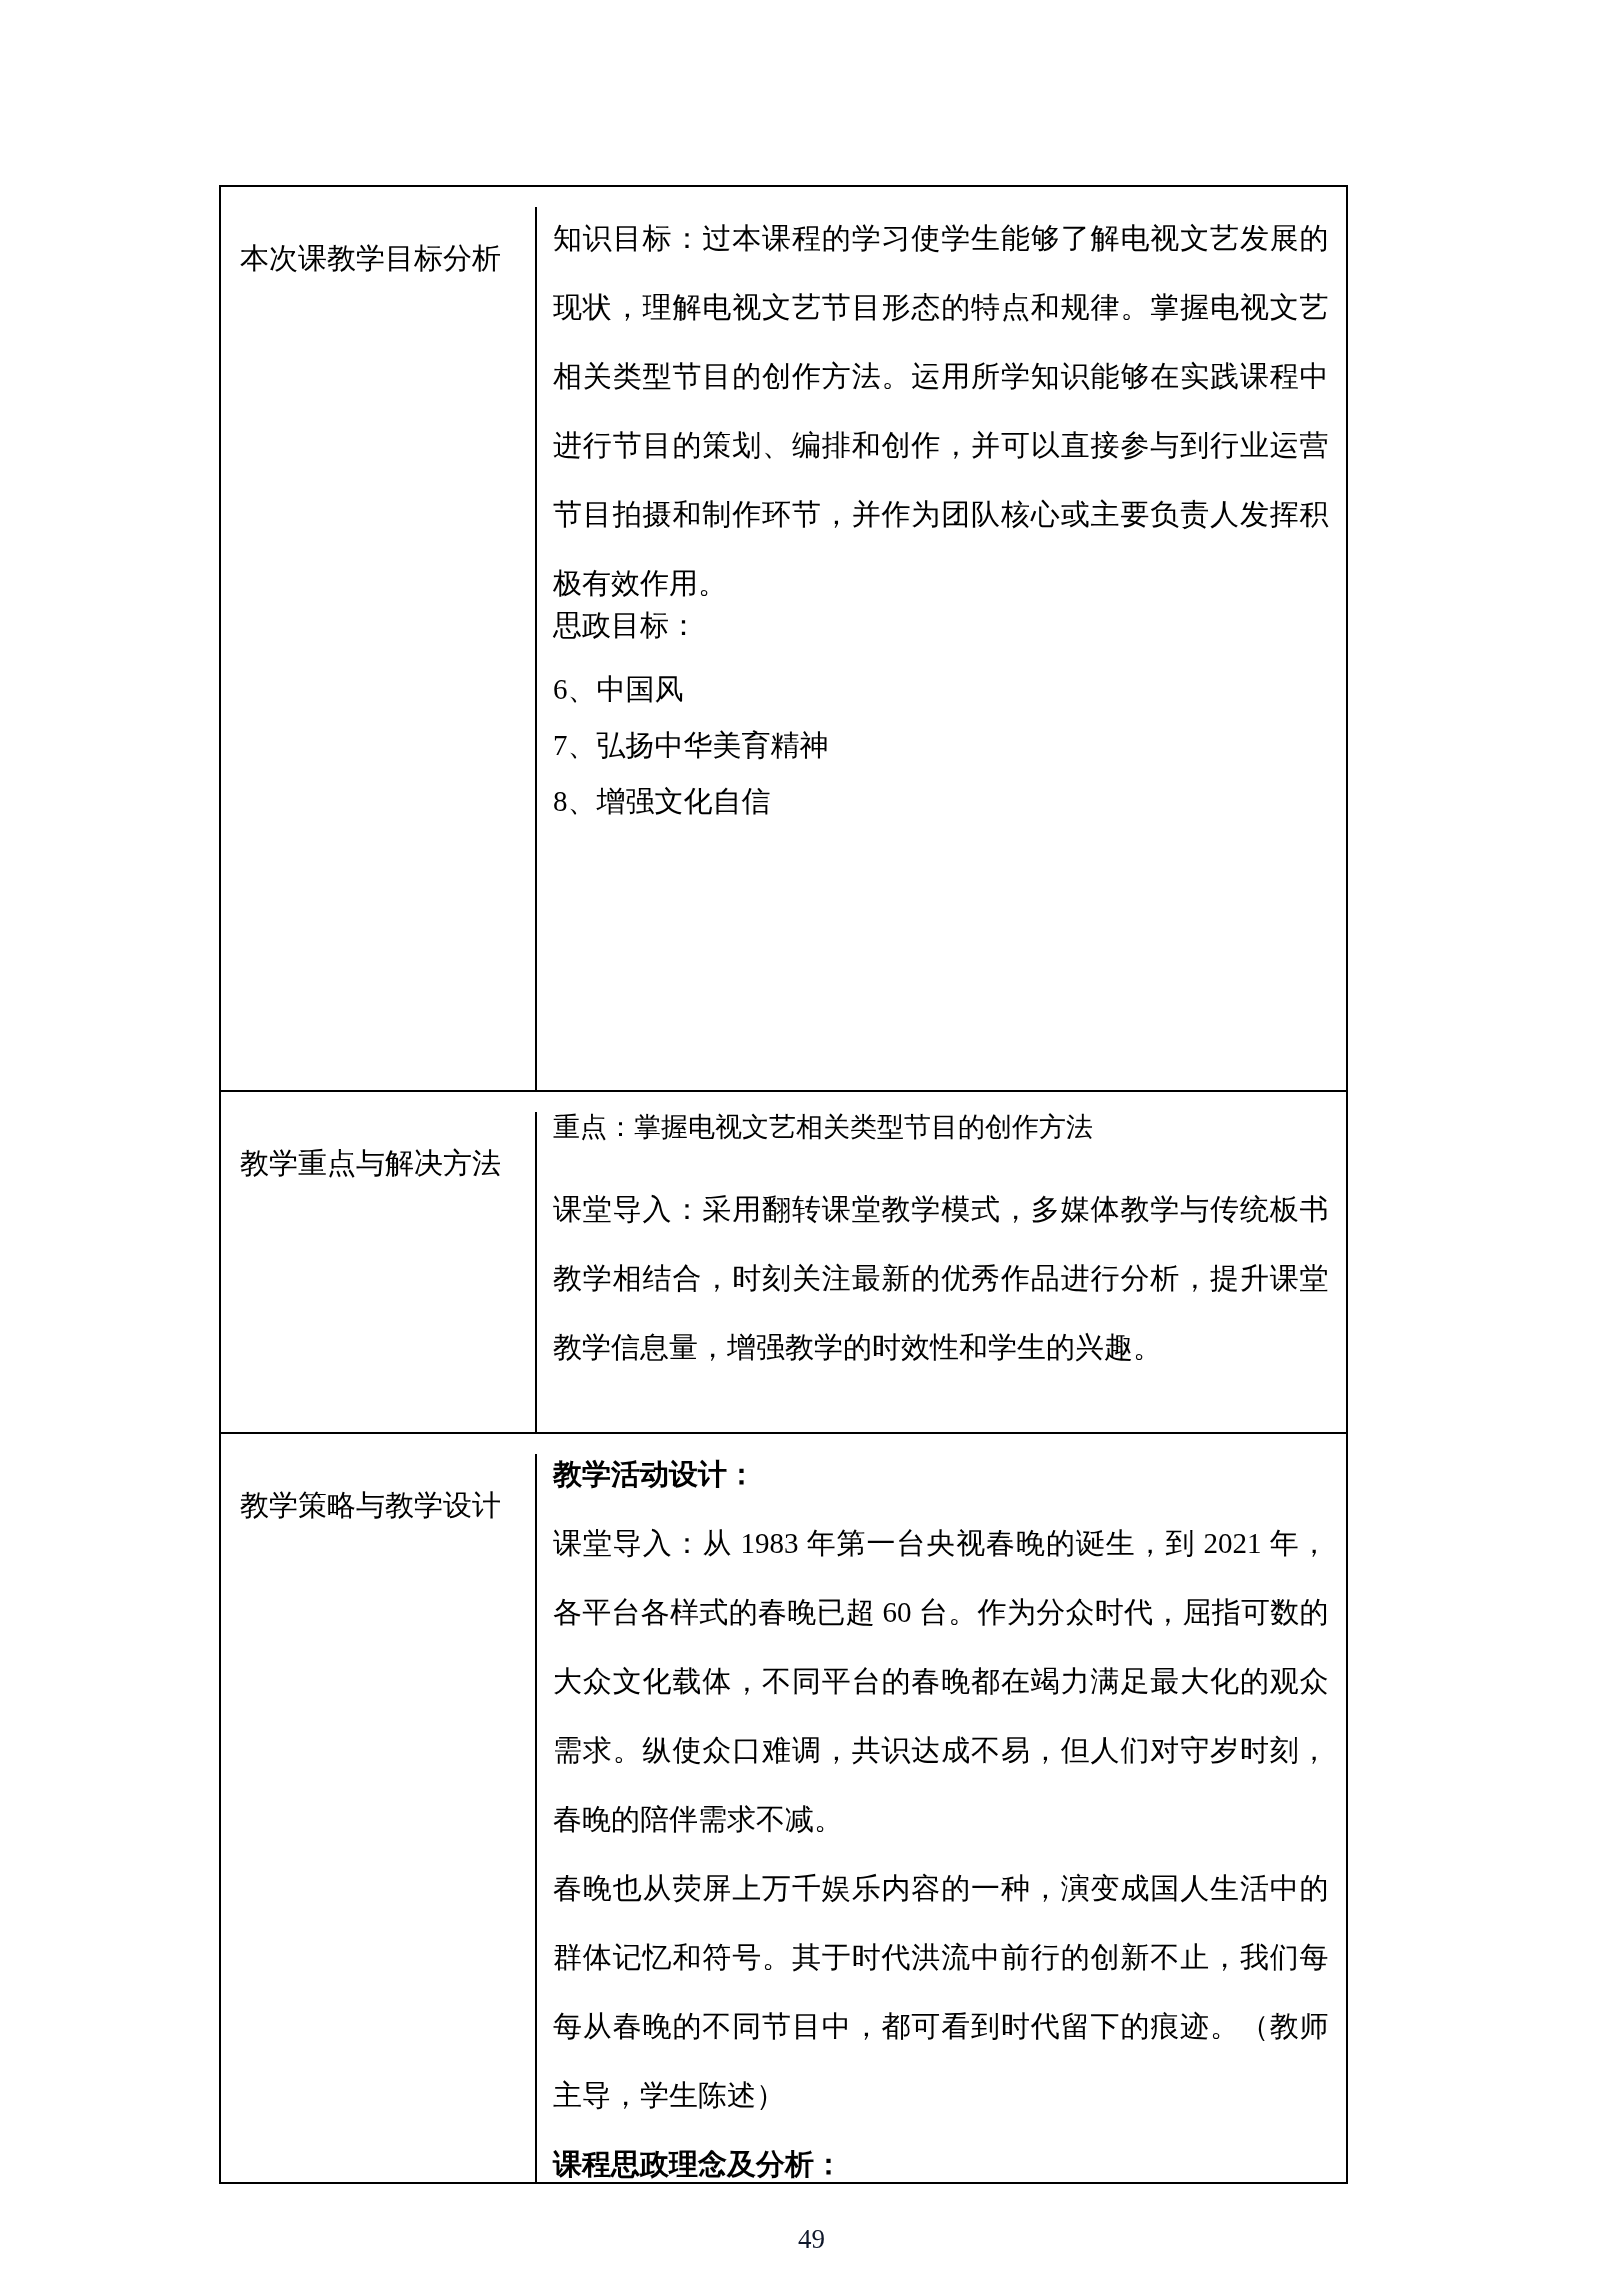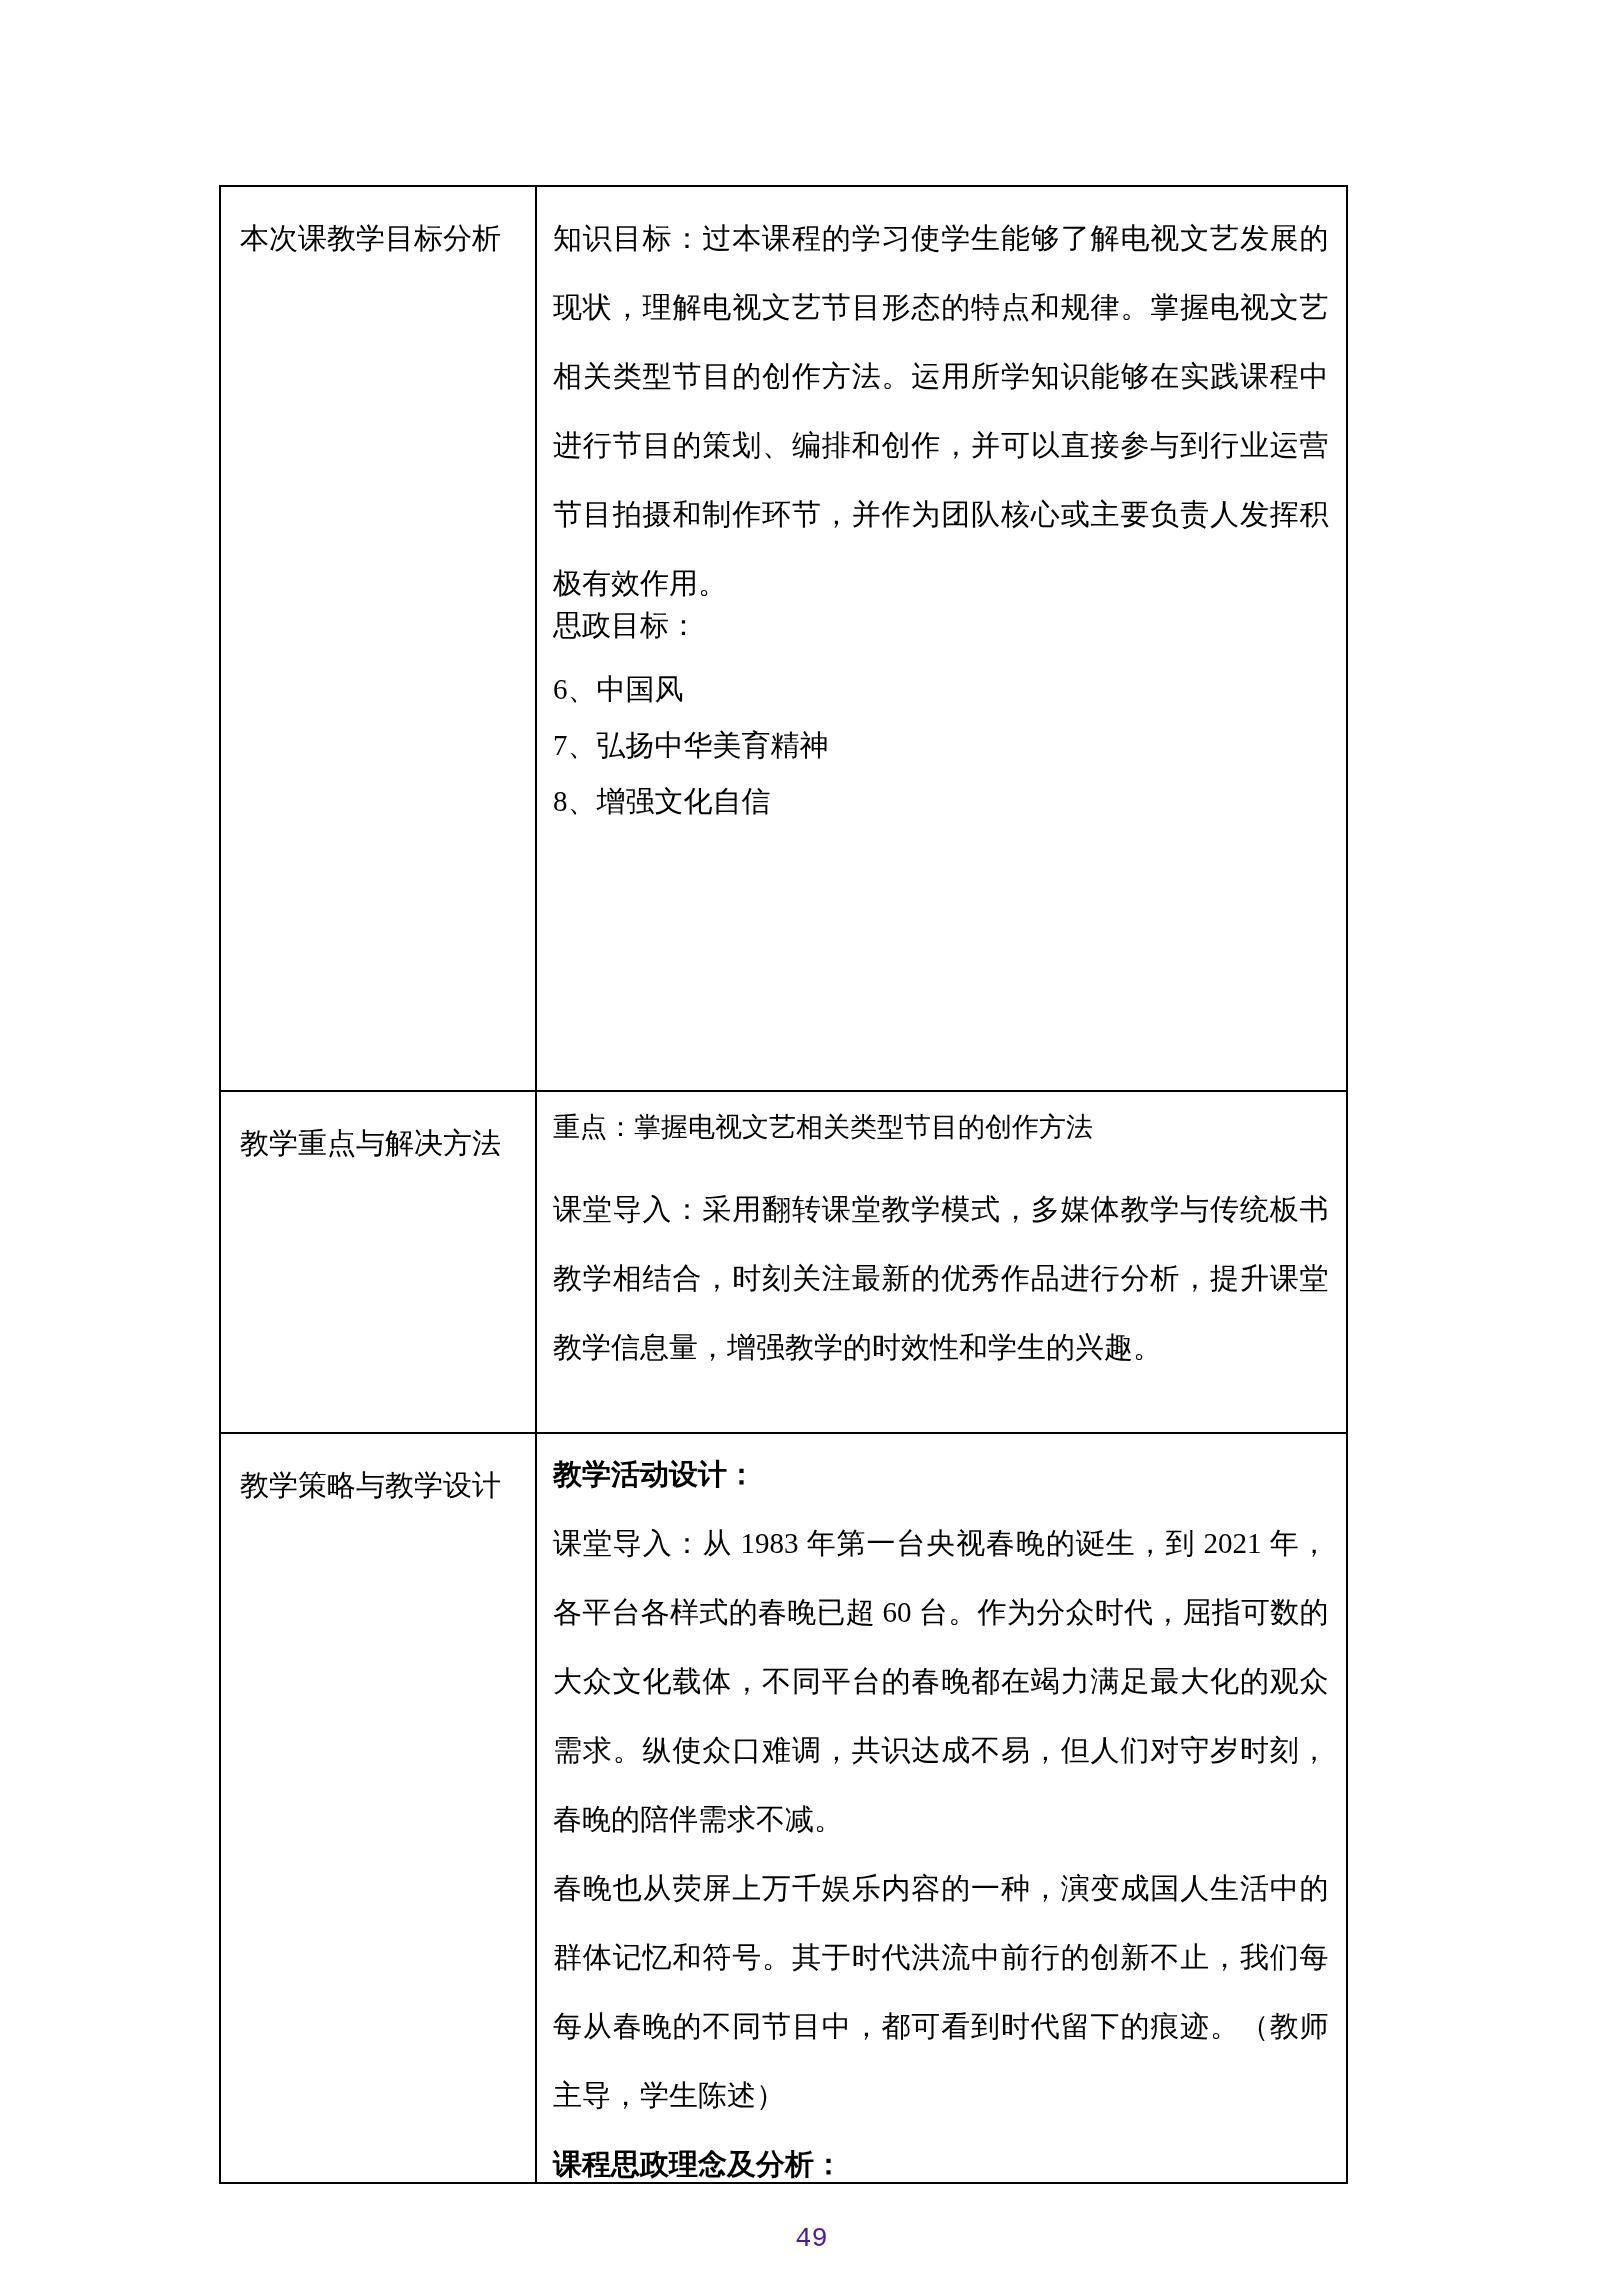--- a/index.html
+++ b/index.html
@@ -33,20 +33,21 @@
     box-sizing: border-box;
     overflow: hidden;
   }
   .col1 { border-right: 2.4px solid #000000; }
   .row-border { border-bottom: 2.4px solid #000000; }
   .head-cell {
     padding: 17.4px 12.7px 0 19px;
     font-size: 29px;
     line-height: 69px;
     white-space: nowrap;
+    margin-top: 20px;
   }
   .body-cell-1 { padding: 17.4px 17.4px 0 16px; }
   .body-cell-2 { padding: 0 17.4px 0 16px; }
   .body-cell-3 { padding: 6.3px 17.4px 0 16px; }
   .para {
     margin: 0;
     font-size: 29px;
     line-height: 69px;
     text-align: justify;
   }
@@ -73,22 +74,22 @@
     line-height: 69px;
     font-weight: bold;
   }
   .page-number {
     position: absolute;
     top: 2224px;
     left: 0;
     width: 100%;
     text-align: center;
     font-size: 27px;
-    font-family: Liberation Mono, monospace;
-    color: #4c1d95;
+    font-family: Liberation Serif, serif;
+    color: #0f172a;
   }
 </style>
 </head>
 <body>
 
 <div class="page">
 
   <div class="doc-table">
 
     <div class="cell col1 row-border head-cell">

